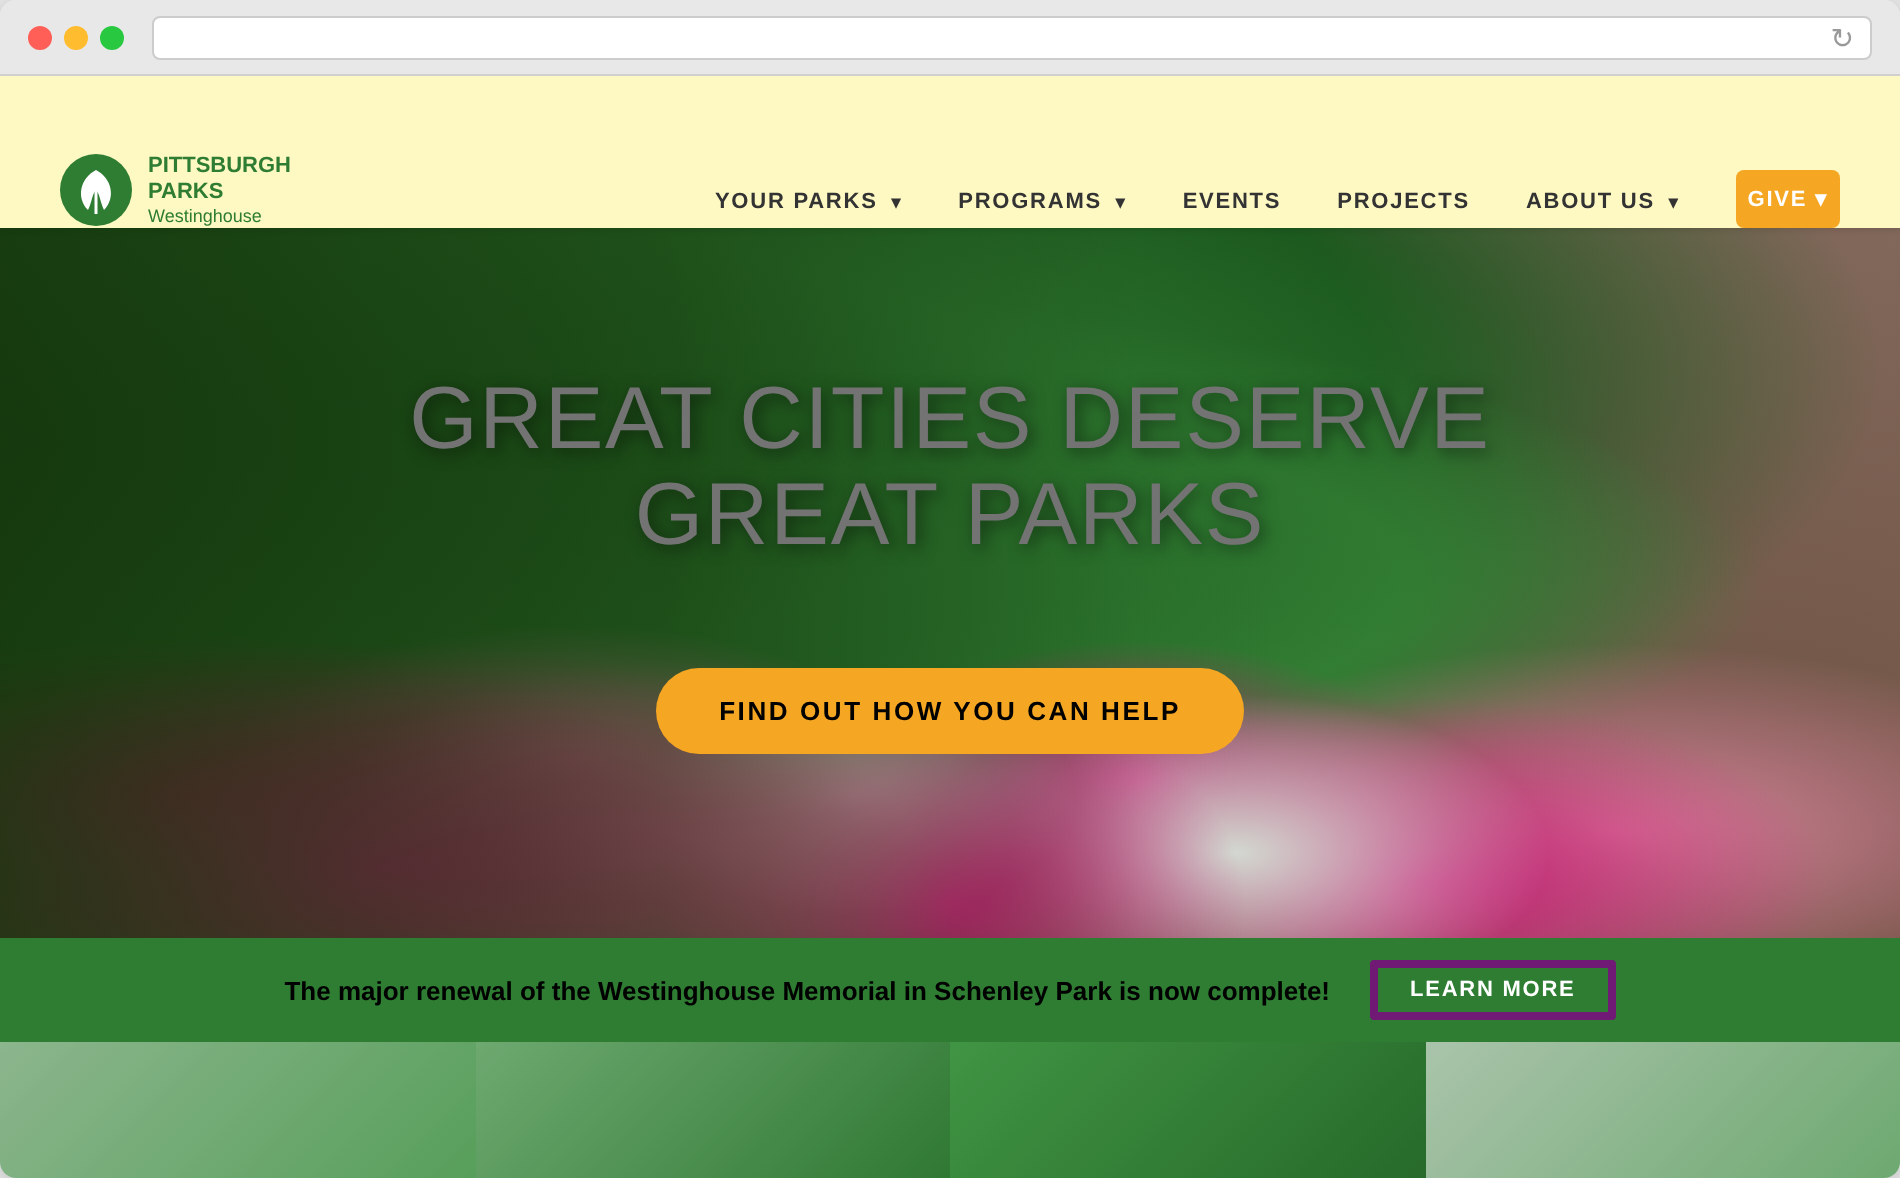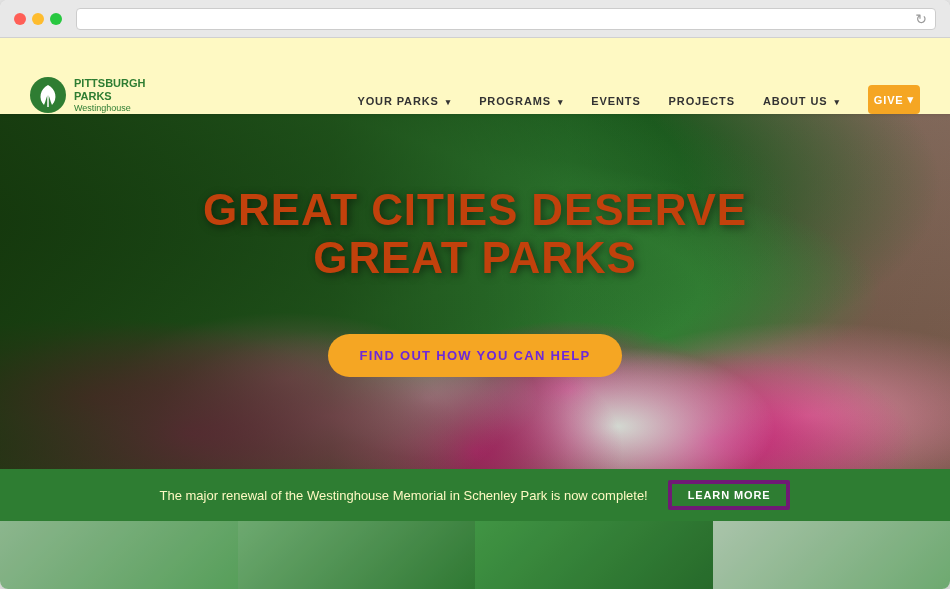--- a/index.html
+++ b/index.html
@@ -202,33 +202,33 @@
       display: flex;
       flex-direction: column;
       align-items: center;
       justify-content: center;
       text-align: center;
       padding-bottom: 20px;
     }
 
     .hero-title {
       font-size: 44px;
-      font-weight: 700;
-      color: #c2410c;
+      font-weight: 400;
+      color: #737373;
       text-shadow: 2px 2px 8px rgba(0,0,0,0.5);
       line-height: 1.1;
       max-width: 600px;
       text-transform: uppercase;
       letter-spacing: 0.02em;
       margin-bottom: 28px;
     }
 
     .hero-cta-btn {
       background: #f5a623;
-      color: #6d28d9;
+      color: #000000;
       border: none;
       padding: 14px 32px;
       border-radius: 30px;
       font-size: 13px;
       font-weight: 700;
       letter-spacing: 0.1em;
       text-transform: uppercase;
       cursor: pointer;
       margin-top: 24px;
     }
@@ -238,23 +238,23 @@
       background: #2e7d32;
       height: 52px;
       display: flex;
       align-items: center;
       justify-content: center;
       gap: 20px;
       flex-shrink: 0;
     }
 
     .announcement-text {
-      color: #fef9c3;
+      color: #000000;
       font-size: 13px;
-      font-weight: 400;
+      font-weight: 700;
     }
 
     .learn-more-btn {
       background: transparent;
       color: #fff;
       border: 4px solid #701a75;
       padding: 5px 16px;
       font-size: 11px;
       font-weight: 700;
       letter-spacing: 0.08em;

